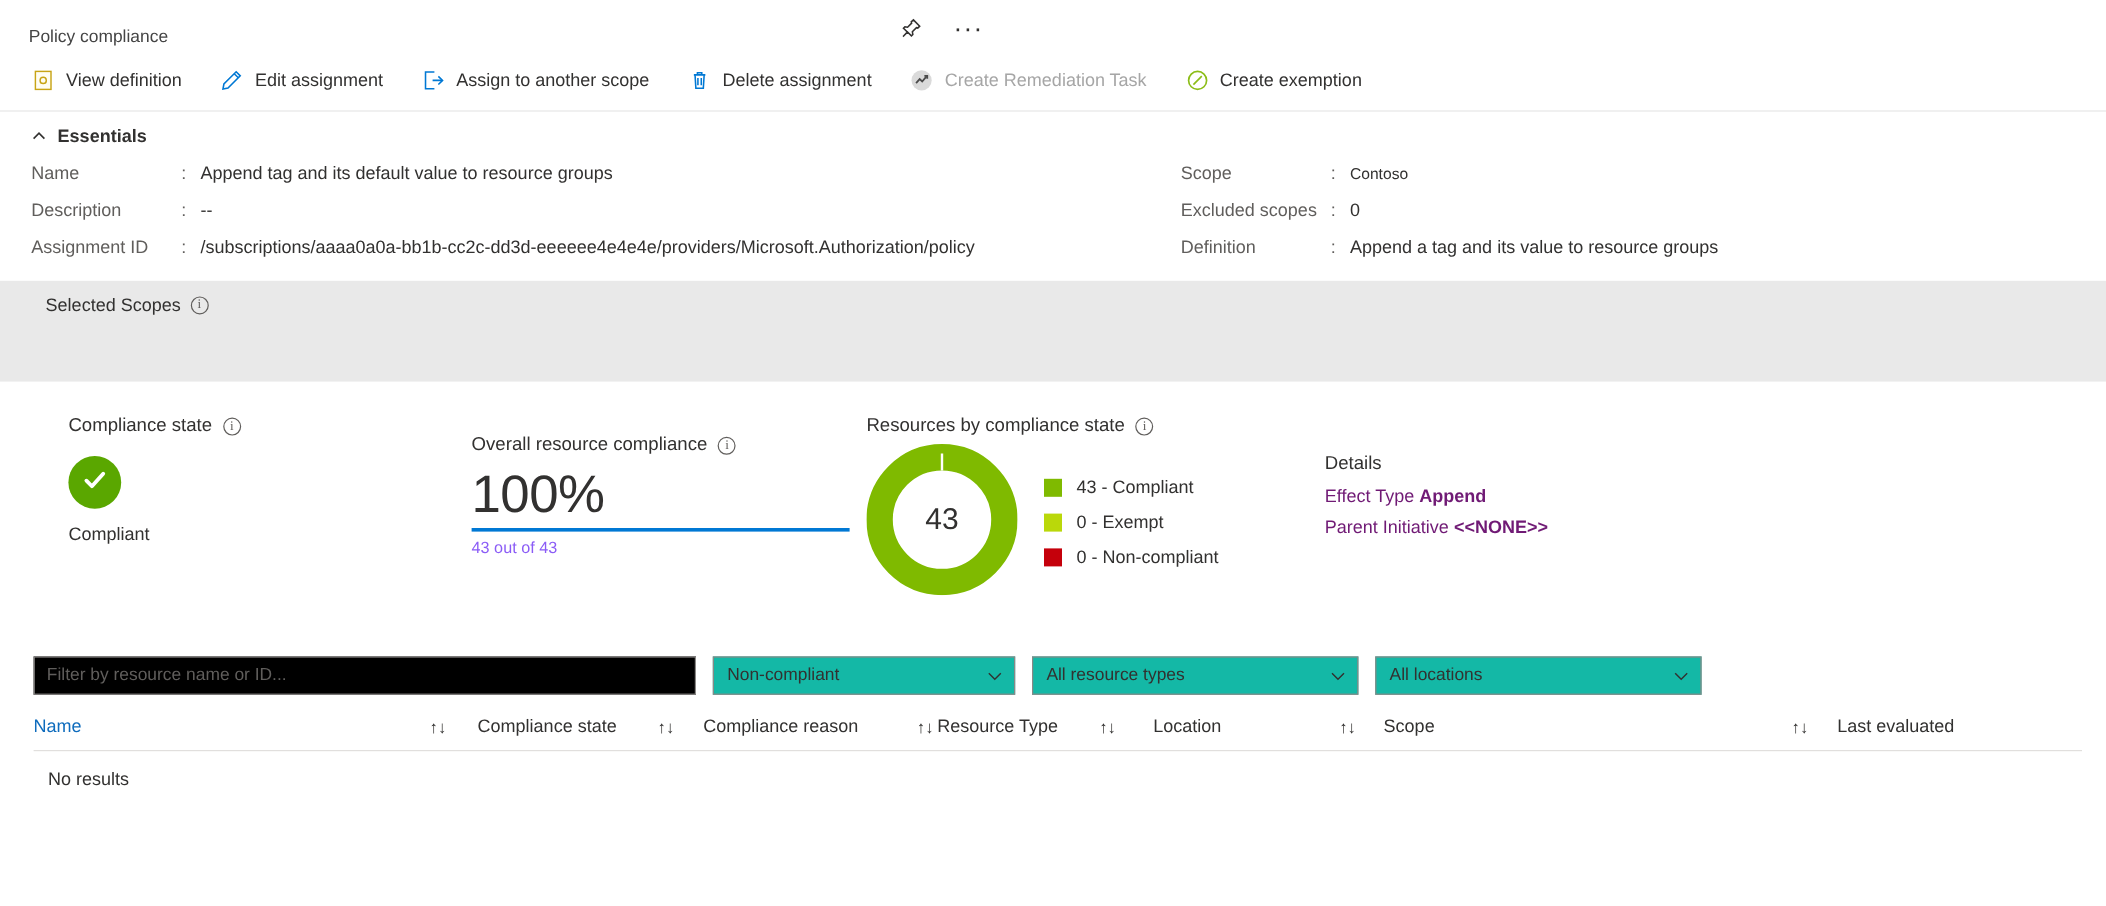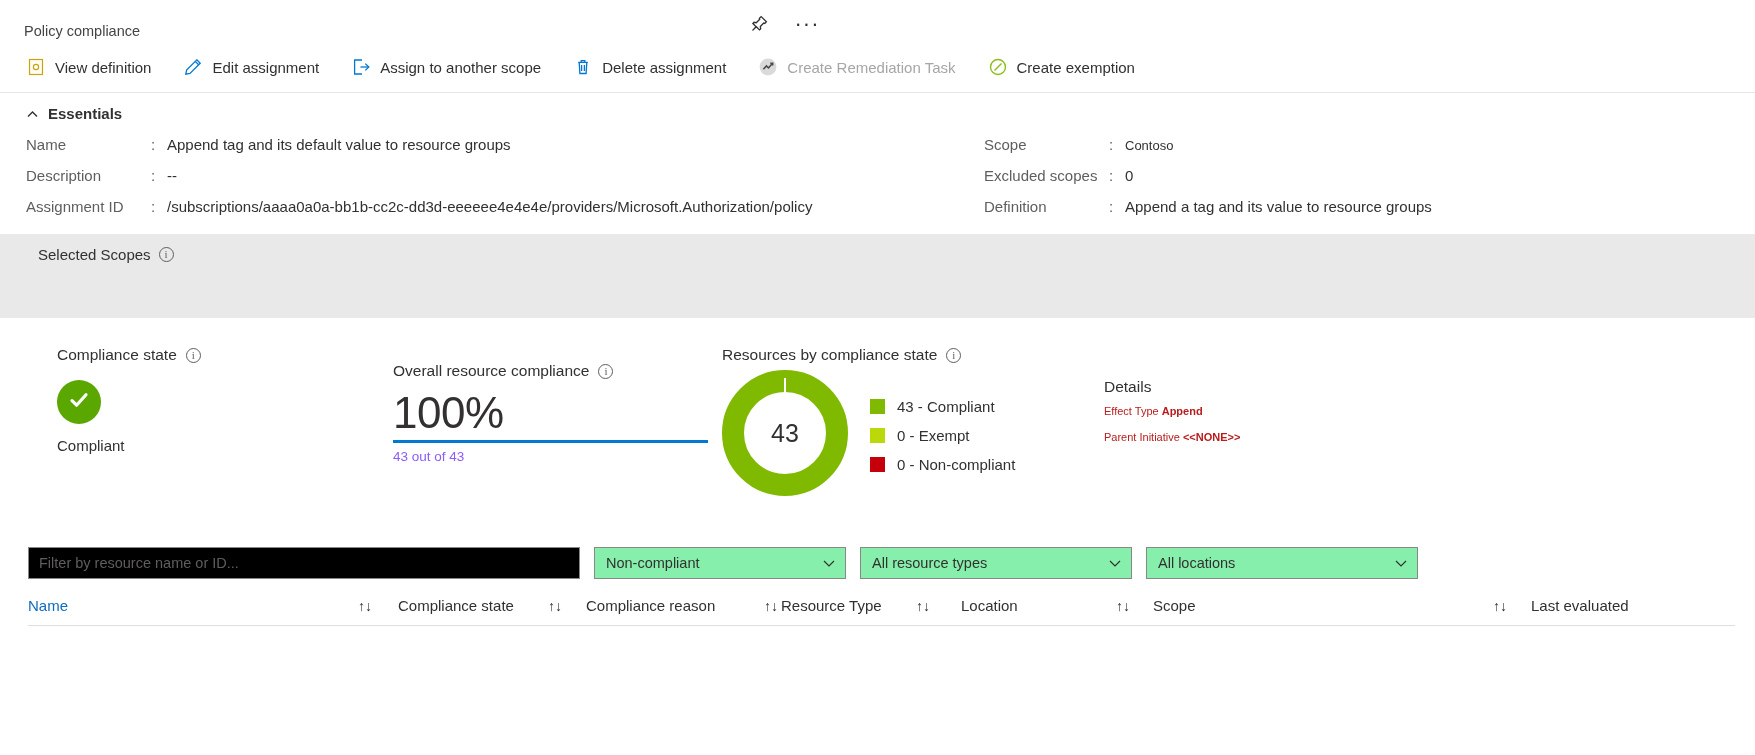--- a/index.html
+++ b/index.html
@@ -142,21 +142,21 @@
   .donut-wrap { margin-top: 6px; display: flex; align-items: flex-start; }
   .legend { margin-left: 22px; margin-top: 22px; }
   .legend-row {
     display: flex; align-items: center; gap: 12px;
     font-size: 15px; color: #323130; height: 29px;
   }
   .swatch { width: 15px; height: 15px; flex: 0 0 15px; }
 
   .details-list { margin-top: 2px; }
   .det-head { font-size: 15.5px; color: #323130; margin-bottom: 9px; }
-  .det-row { font-size: 11px; color:#b91c1c; height: 26px; }
+  .det-row { font-size: 15px; color:#701a75; height: 26px; }
   .det-row b { font-weight: bold; }
 
   
   .tabs {
     display: flex; align-items: flex-end; gap: 26px;
     padding-left: 28px; margin-top: 6px;
   }
   .tab {
     font-size: 16px; color: #323130; padding: 0 3px 8px 3px;
     cursor: pointer; border-bottom: 2px solid transparent;
@@ -167,21 +167,21 @@
   .filters {
     display: flex; align-items: center; gap: 14px;
     padding: 14px 0 0 28px;
   }
   .txtfield {
     width: 552px; height: 32px; border: 1px solid #8a8886; background:#000000;
     display:flex; align-items:center; padding: 0 10px;
     font-size: 14.5px; color: #605e5c; cursor: text;
   }
   .ddl {
-    height: 32px; border: 1px solid #8a8886; background:#86efac;
+    height: 32px; border: 1px solid #8a8886; background:#14b8a6;
     display:flex; align-items:center; justify-content: space-between;
     padding: 0 8px 0 11px; font-size: 14.5px; color: #323130; cursor: pointer;
   }
   .ddl.w1 { width: 252px; }
   .ddl.w2 { width: 272px; }
   .ddl.w3 { width: 272px; }
 
   
   .tbl { margin-top: 18px; padding: 0 20px 0 28px; }
   .thead {
@@ -459,15 +459,16 @@
 
       <span class="th" style="width:155px">Location</span>
       <span class="sorter" style="width:37px">↑↓</span>
 
       <span class="th" style="width:340px">Scope</span>
       <span class="sorter" style="width:38px">↑↓</span>
 
       <span class="th" style="width:170px">Last evaluated</span>
     </div>
 
+    <div class="no-results">No results</div>
   </div>
 
 </div>
 
 </body></html>

